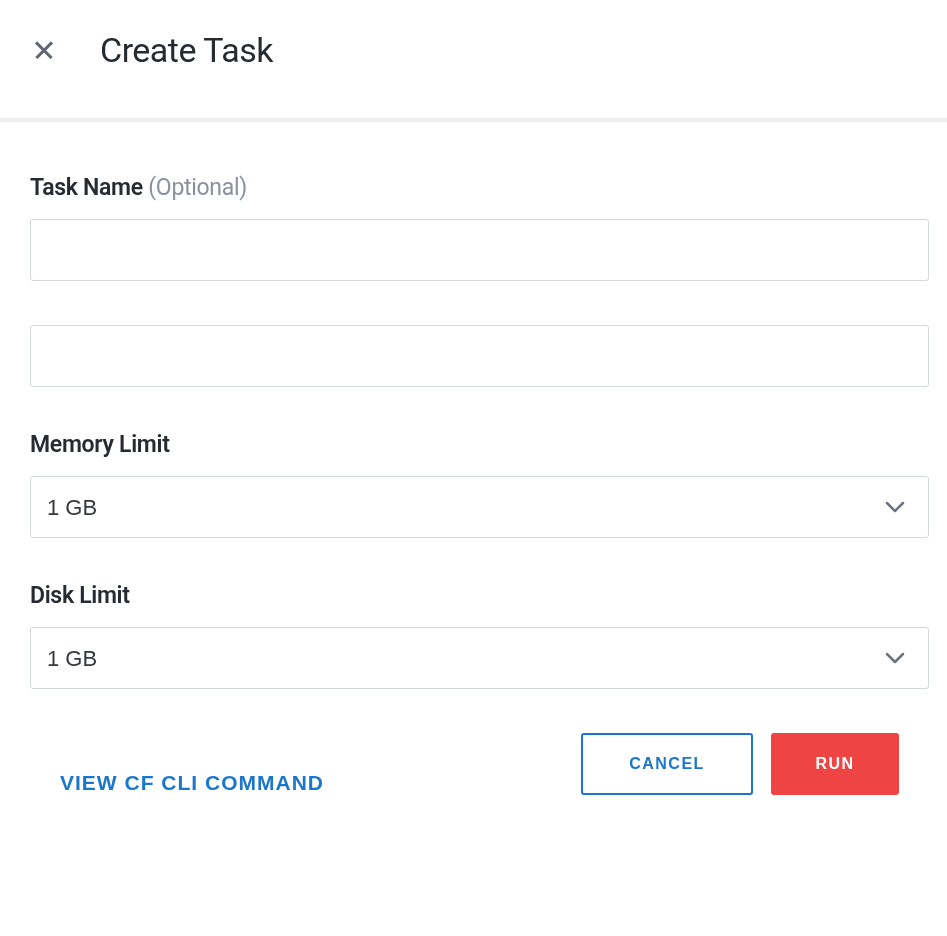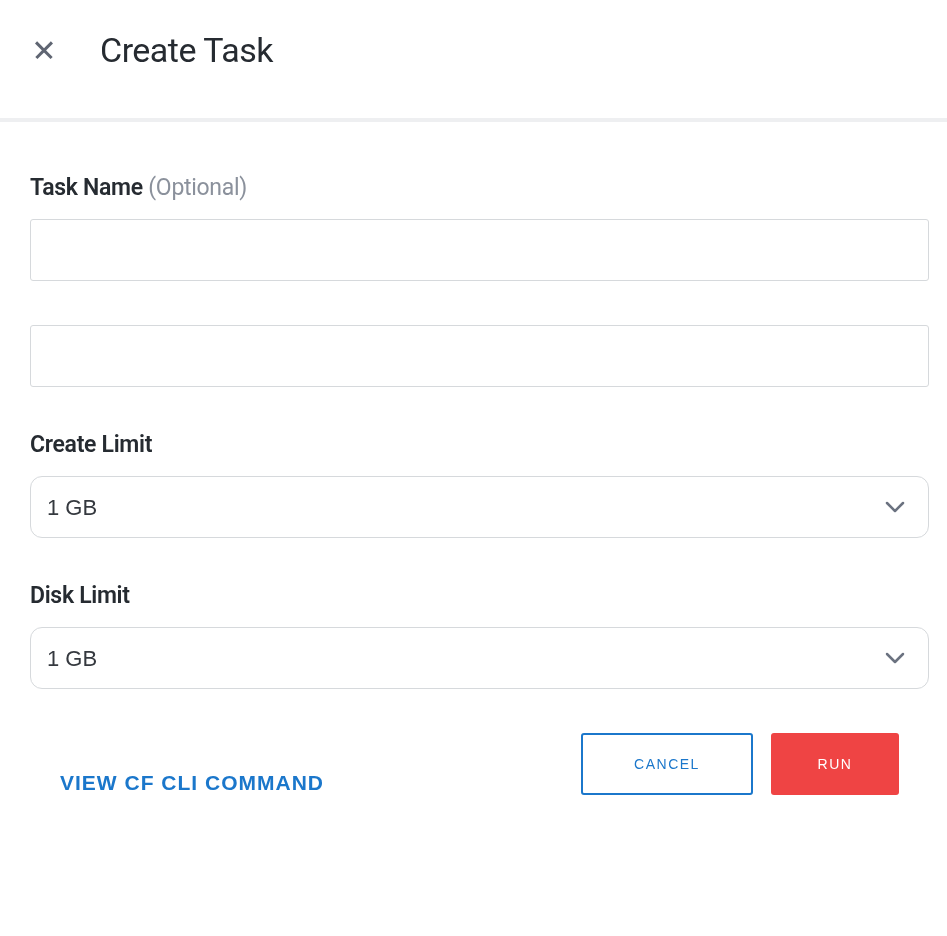--- a/index.html
+++ b/index.html
@@ -83,21 +83,21 @@
       outline: none;
     }
     .select-wrapper {
       position: relative;
       width: 100%;
     }
     .select-input {
       width: 100%;
       height: 62px;
       border: 1px solid #d6d9dc;
-      border-radius: 12px;
+      border-radius: 3px;
       padding: 0 50px 0 16px;
       font-size: 22px;
       color: #35393f;
       background: #ffffff;
       outline: none;
       appearance: none;
       -webkit-appearance: none;
       cursor: pointer;
     }
     .select-chevron {
@@ -129,22 +129,22 @@
       border: none;
       padding: 0;
     }
     .footer-buttons {
       display: flex;
       gap: 18px;
     }
     .btn {
       height: 62px;
       padding: 0 32px;
-      font-size: 14px;
-      font-weight: 400;
+      font-size: 16px;
+      font-weight: 700;
       letter-spacing: 1.5px;
       border-radius: 3px;
       cursor: pointer;
       display: flex;
       align-items: center;
       justify-content: center;
     }
     .btn-cancel {
       background: #ffffff;
       border: 2px solid #1b77cb;
@@ -174,21 +174,21 @@
       <span class="field-label-optional">(Optional)</span>
     </label>
     <input type="text" class="text-input" value="" style="">
   </div>
 
   <div class="form-group">
     <input type="text" class="text-input" value="" style="">
   </div>
 
   <div class="form-group">
-    <label class="field-label">Create Limit</label>
+    <label class="field-label">Memory Limit</label>
     <div class="select-wrapper">
       <select class="select-input">
         <option>1 GB</option>
       </select>
       <span class="select-chevron">
         <svg viewBox="0 0 20 12" fill="none">
             <path d="M2 2 L10 10 L18 2" stroke="#6b7280" stroke-width="2.5" stroke-linecap="round" stroke-linejoin="round"></path>
           </svg>
       </span>
     </div>

